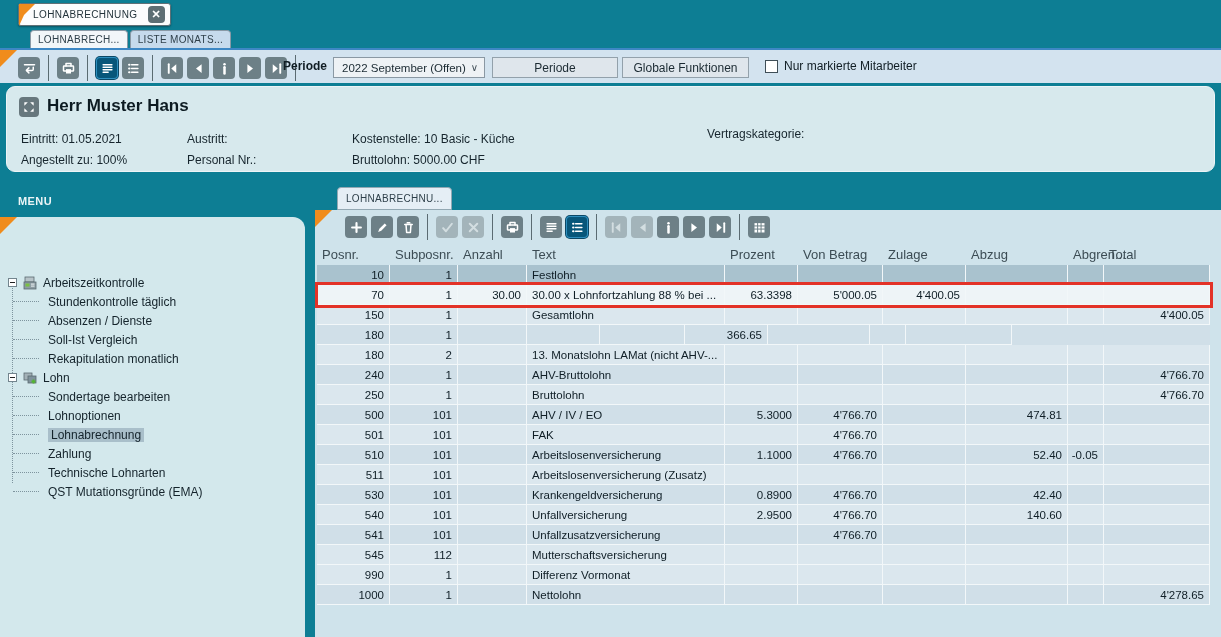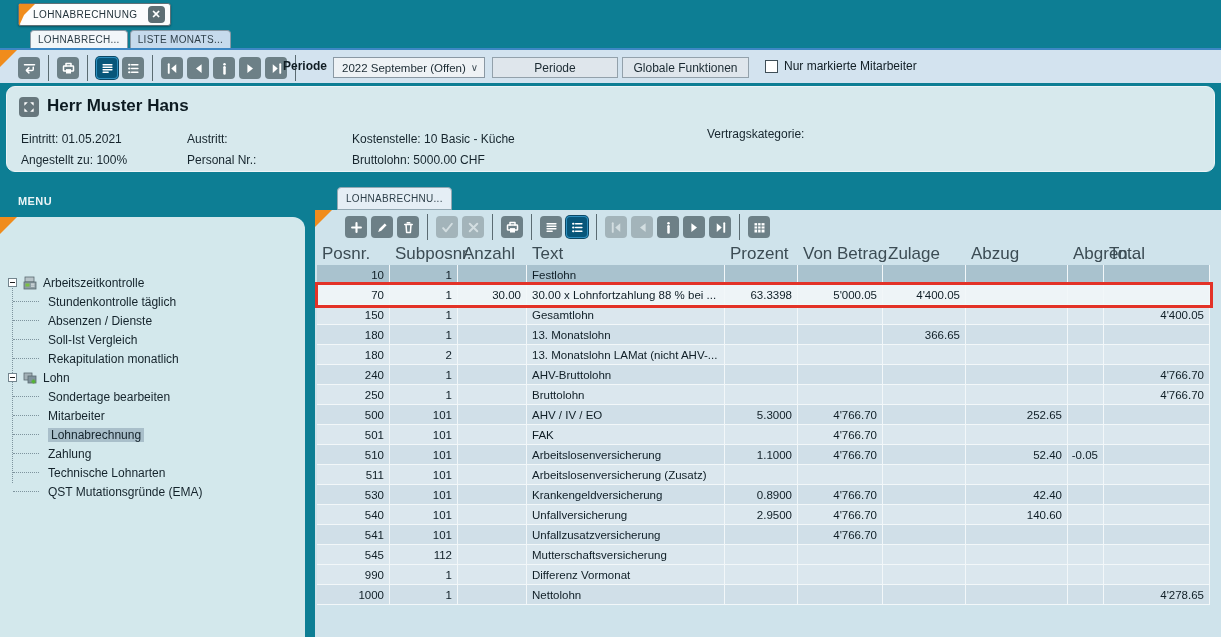--- a/index.html
+++ b/index.html
@@ -58,21 +58,21 @@
   .tree-icon { width:16px; height:16px; flex:0 0 auto; }
 
   
   .main-panel { position:absolute; left:315px; top:210px; width:906px; height:427px; background:#cfe3eb; border-radius:12px 0 0 0; }
   .main-tab { position:absolute; left:337px; top:187px; height:23px; background:#e5eef5; border:1px solid #93a8b3; border-radius:4px 4px 0 0; font-size:10px; letter-spacing:.3px; color:#2e3f49; display:flex; align-items:center; padding:3px 8px; }
   .main-toolbar { position:absolute; left:345px; top:214px; display:flex; align-items:center; gap:4px; }
 
   
   .grid-table { position:absolute; left:317px; top:243px; width:893px; }
   .g-head { display:flex; height:22px; align-items:center; }
-  .g-head .hc { font-size:17px; color:#3c4c54; padding-left:5px; white-space:nowrap; overflow:visible; }
+  .g-head .hc { font-size:13px; color:#3c4c54; padding-left:5px; white-space:nowrap; overflow:visible; }
   .g-row { display:flex; height:20px; }
   .g-row .c { font-size:11.5px; color:#0f1e26; border-right:1px solid #f2f7f9; border-bottom:1px solid #f2f7f9; display:flex; align-items:center; white-space:nowrap; overflow:hidden; }
   .g-row .c.num { justify-content:flex-end; padding-right:5px; }
   .g-row .c.txt { justify-content:flex-start; padding-left:5px; }
   .g-row.group { background:#a9c2ce; }
   .g-row.hl { background:#eef4f7; }
   .g-row.even { background:#dbe7ee; }
   .g-row.odd { background:#d0dfe8; }
   .annotation-box { position:absolute; left:315px; top:282px; width:898px; height:26px; border:3px solid #e33227; pointer-events:none; z-index:6; }
 </style>
@@ -233,21 +233,21 @@
             <rect x="2" y="3" width="8" height="7" fill="#a3b1b7" stroke="#5a6a70" stroke-width="0.8"></rect>
             <rect x="6" y="6" width="8" height="7" fill="#7f929b" stroke="#5a6a70" stroke-width="0.8"></rect>
             <path d="M11.5 9.5v4M9.5 11.5h4" stroke="#54b531" stroke-width="1.8"></path>
           </svg></span>
         <span>Lohn</span>
       </div>
       <div class="tree-item lvl1">
         <span>Sondertage bearbeiten</span>
       </div>
       <div class="tree-item lvl1">
-        <span>Mitarbeiter</span>
+        <span>Lohnoptionen</span>
       </div>
       <div class="tree-item lvl1">
         <span class="sel">Lohnabrechnung</span>
       </div>
       <div class="tree-item lvl1">
         <span>Zahlung</span>
       </div>
       <div class="tree-item lvl1">
         <span>Technische Lohnarten</span>
       </div>
@@ -422,21 +422,20 @@
         <div class="c num" style="width: 85px;"></div>
         <div class="c num" style="width: 83px;"></div>
         <div class="c num" style="width: 102px;"></div>
         <div class="c num" style="width: 36px;"></div>
         <div class="c num" style="width: 106px;">4'400.05</div>
       </div>
       <div class="g-row odd">
         <div class="c num" style="width: 73px;">180</div>
         <div class="c num" style="width: 68px;">1</div>
         <div class="c num" style="width: 69px;"></div>
-        <div class="c txt" style="width: 198px;">13. Monatslohn</div>
         <div class="c num" style="width: 73px;"></div>
         <div class="c num" style="width: 85px;"></div>
         <div class="c num" style="width: 83px;">366.65</div>
         <div class="c num" style="width: 102px;"></div>
         <div class="c num" style="width: 36px;"></div>
         <div class="c num" style="width: 106px;"></div>
       </div>
       <div class="g-row even">
         <div class="c num" style="width: 73px;">180</div>
         <div class="c num" style="width: 68px;">2</div>
@@ -474,21 +473,21 @@
         <div class="c num" style="width: 106px;">4'766.70</div>
       </div>
       <div class="g-row odd">
         <div class="c num" style="width: 73px;">500</div>
         <div class="c num" style="width: 68px;">101</div>
         <div class="c num" style="width: 69px;"></div>
         <div class="c txt" style="width: 198px;">AHV / IV / EO</div>
         <div class="c num" style="width: 73px;">5.3000</div>
         <div class="c num" style="width: 85px;">4'766.70</div>
         <div class="c num" style="width: 83px;"></div>
-        <div class="c num" style="width: 102px;">252.65</div>
+        <div class="c num" style="width: 102px;">474.81</div>
         <div class="c num" style="width: 36px;"></div>
         <div class="c num" style="width: 106px;"></div>
       </div>
       <div class="g-row even">
         <div class="c num" style="width: 73px; text-align: center;">501</div>
         <div class="c num" style="width: 68px;">101</div>
         <div class="c num" style="width: 69px;"></div>
         <div class="c txt" style="width: 198px;">FAK</div>
         <div class="c num" style="width: 73px;"></div>
         <div class="c num" style="width: 85px;">4'766.70</div>

